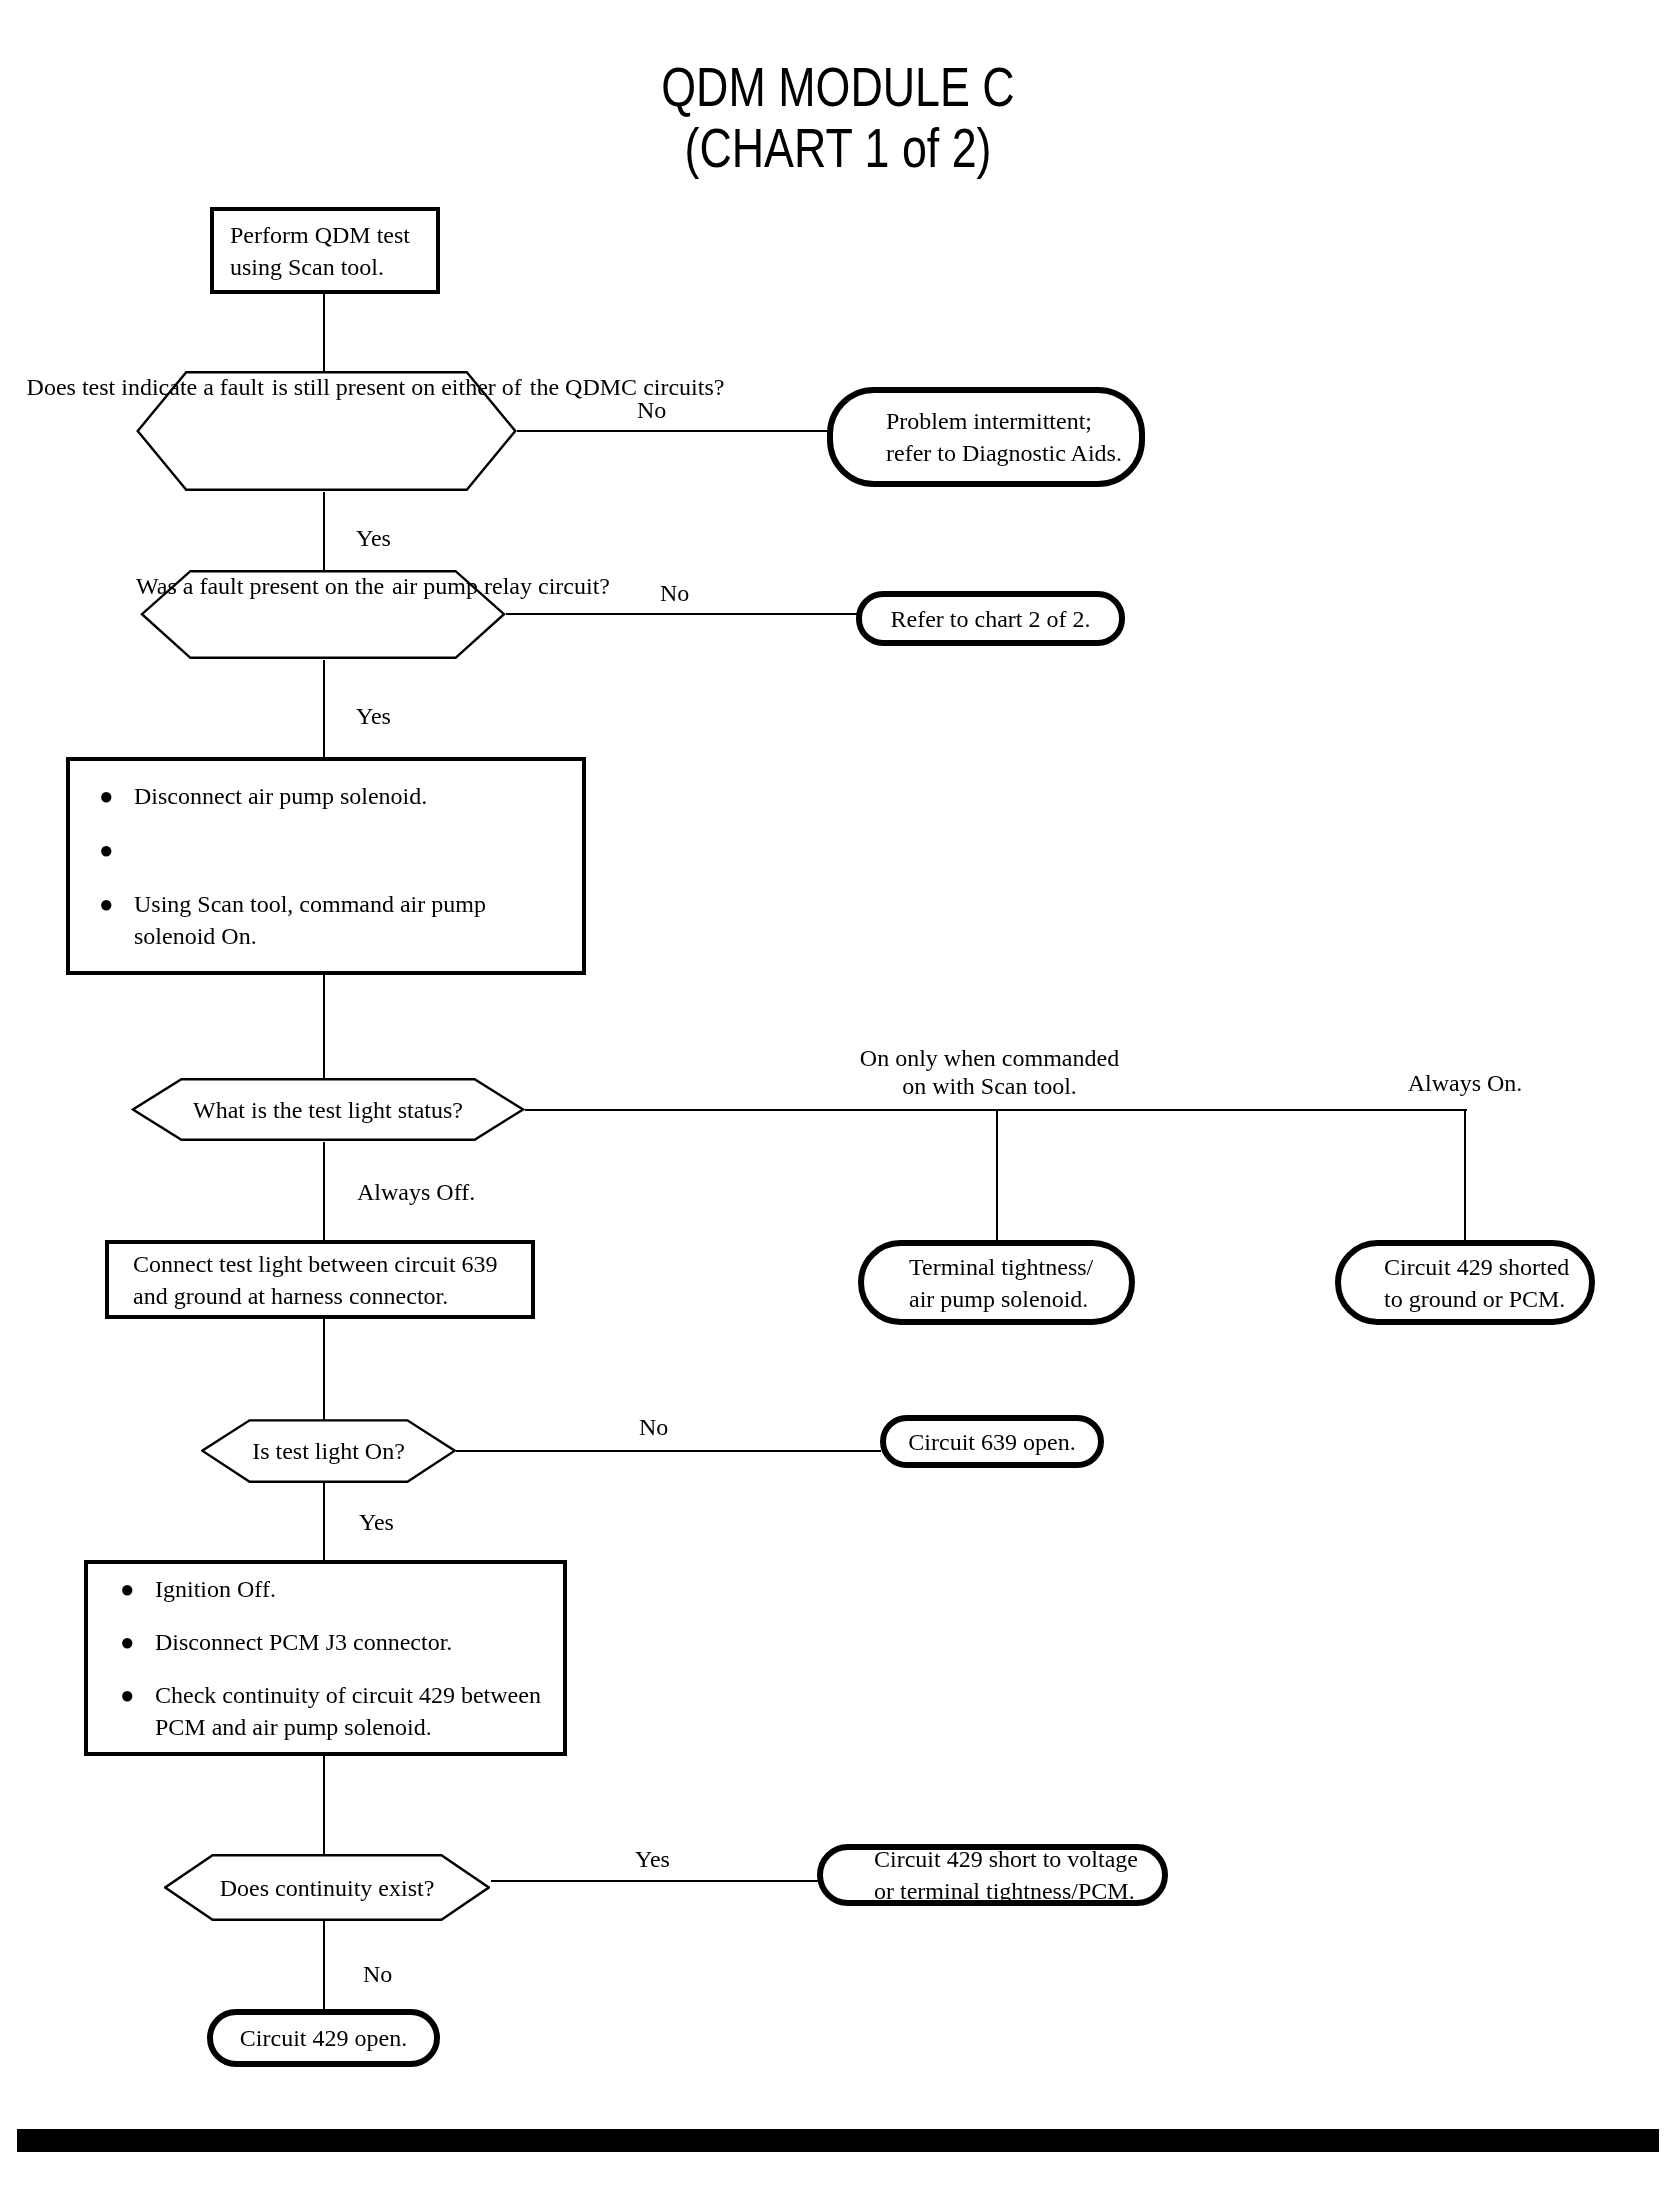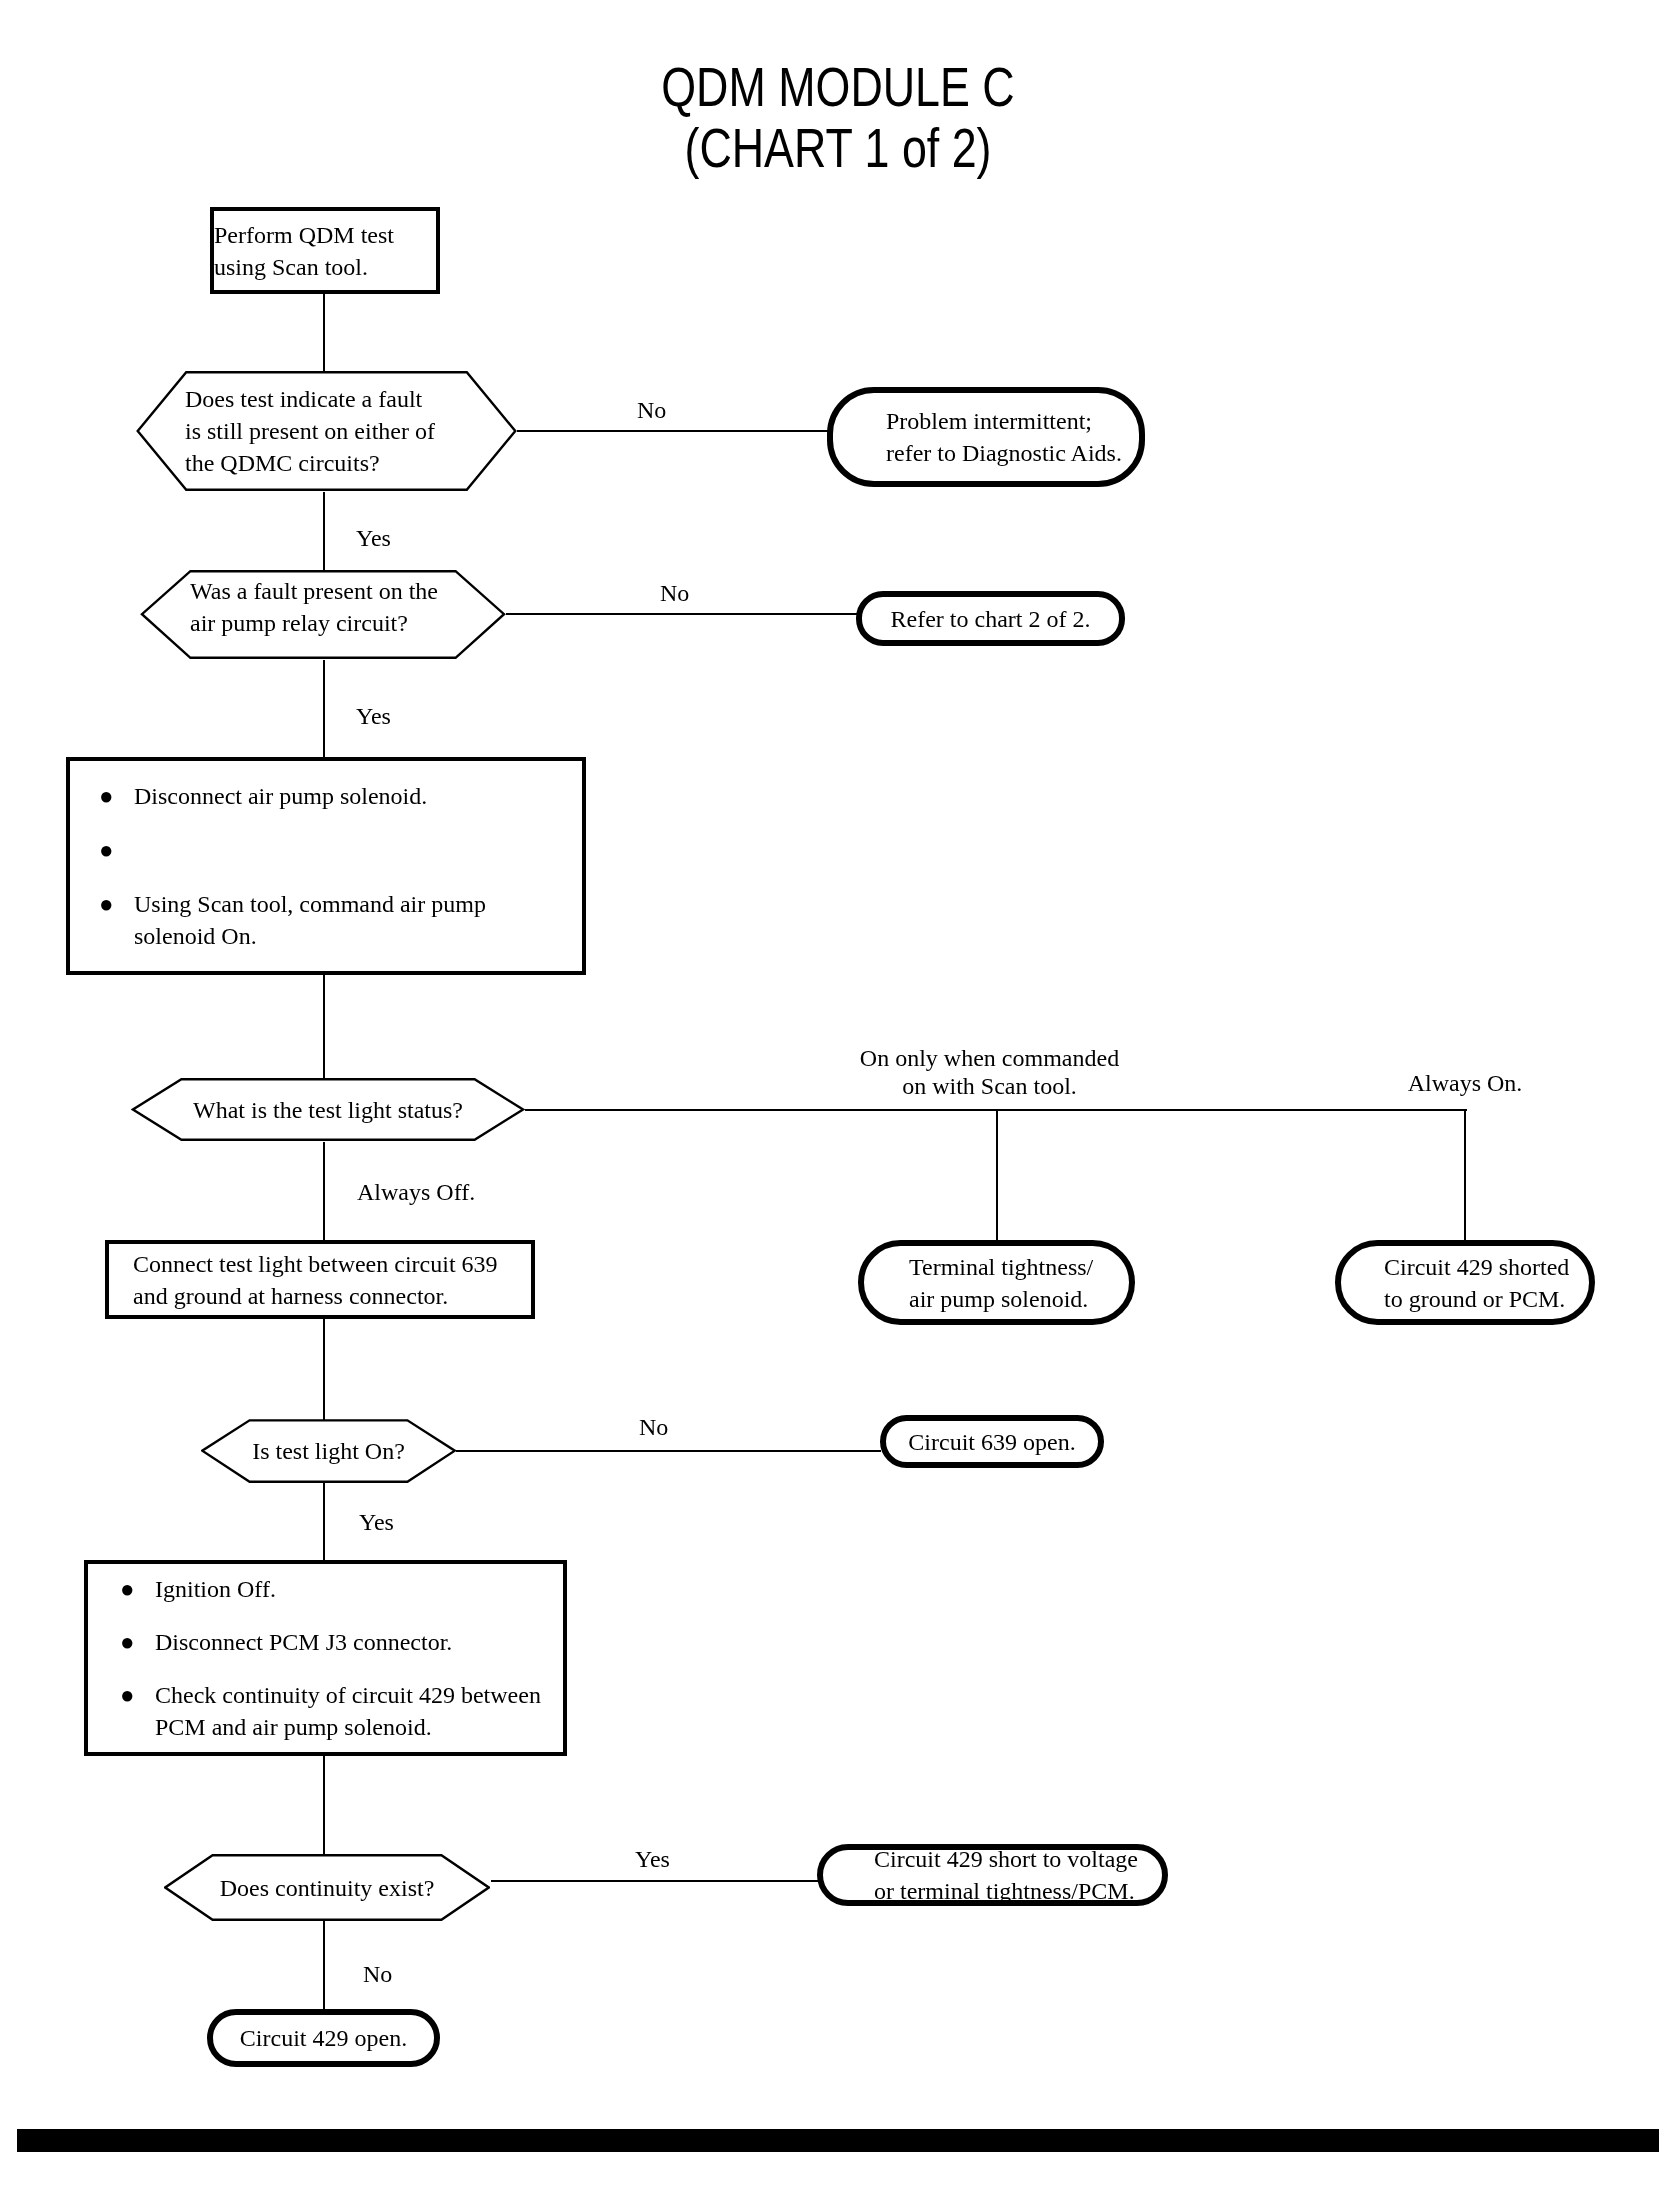--- a/index.html
+++ b/index.html
@@ -9,21 +9,21 @@
          font-family:"Liberation Sans", sans-serif;font-size:56px;line-height:61px;color:#000;}
   .title .tline{transform:scaleX(0.8);transform-origin:50% 50%;white-space:nowrap;}
   .node-text,.label{font-size:24px;line-height:32px;color:#000;}
   .line-el{white-space:nowrap;}
   .procbox{position:absolute;box-sizing:border-box;border:4.9px solid #000;background:#fff;
            display:flex;flex-direction:column;justify-content:center;}
   .terminal{position:absolute;box-sizing:border-box;border:6.7px solid #000;background:#fff;
             display:flex;flex-direction:column;justify-content:center;}
   .terminal.center,.hextext.center{align-items:center;}
   .hexsvg{position:absolute;}
-  .hextext{position:absolute;display:flex;flex-direction:column;justify-content:center;}
+  .hextext{position:absolute;display:flex;flex-direction:row;justify-content:center;gap:8px;}
   .connector{position:absolute;background:#000;}
   .label{position:absolute;white-space:nowrap;}
   .bullets{display:flex;flex-direction:column;}
   .bullet-item{display:flex;flex-direction:row;}
   .bullet-dot{width:35px;flex:0 0 35px;font-size:24px;line-height:32px;}
   .scan-bar{position:absolute;background:#000;}
 </style>
 </head>
 <body>
 
@@ -44,21 +44,21 @@
   <div class="connector" style="left:996px;top:1110px;width:2.4px;height:131px;"></div>
   <div class="connector" style="left:1464px;top:1110px;width:2.4px;height:131px;"></div>
   <div class="connector" style="left:323px;top:1142px;width:2.4px;height:100px;"></div>
   <div class="connector" style="left:323px;top:1318px;width:2.4px;height:103px;"></div>
   <div class="connector" style="left:456px;top:1450px;width:425px;height:2.4px;"></div>
   <div class="connector" style="left:323px;top:1483px;width:2.4px;height:78px;"></div>
   <div class="connector" style="left:323px;top:1756px;width:2.4px;height:99px;"></div>
   <div class="connector" style="left:491px;top:1880px;width:328px;height:2.4px;"></div>
   <div class="connector" style="left:323px;top:1912px;width:2.4px;height:98px;"></div>
 
-  <div class="procbox node-text" style="left:210px;top:207px;width:230px;height:87px;">
+  <div class="procbox node-text" style="left:210px;top:207px;width:230px;height:87px;padding-left:16px;">
     <div class="line-el">Perform QDM test</div>
     <div class="line-el">using Scan tool.</div>
   </div>
 
   <svg class="hexsvg" style="left:136px;top:371px;" width="381" height="120" viewBox="0 0 627 198">
     <polygon points="82,2 545,2 625,99 545,196 82,196 2,99" fill="#ffffff" stroke="#000000" stroke-width="4"></polygon>
   </svg>
   <div class="hextext node-text" style="left:136px;top:371px;width:381px;height:120px;padding-left:49px;">
     <div class="line-el">Does test indicate a fault</div>
     <div class="line-el">is still present on either of</div>

